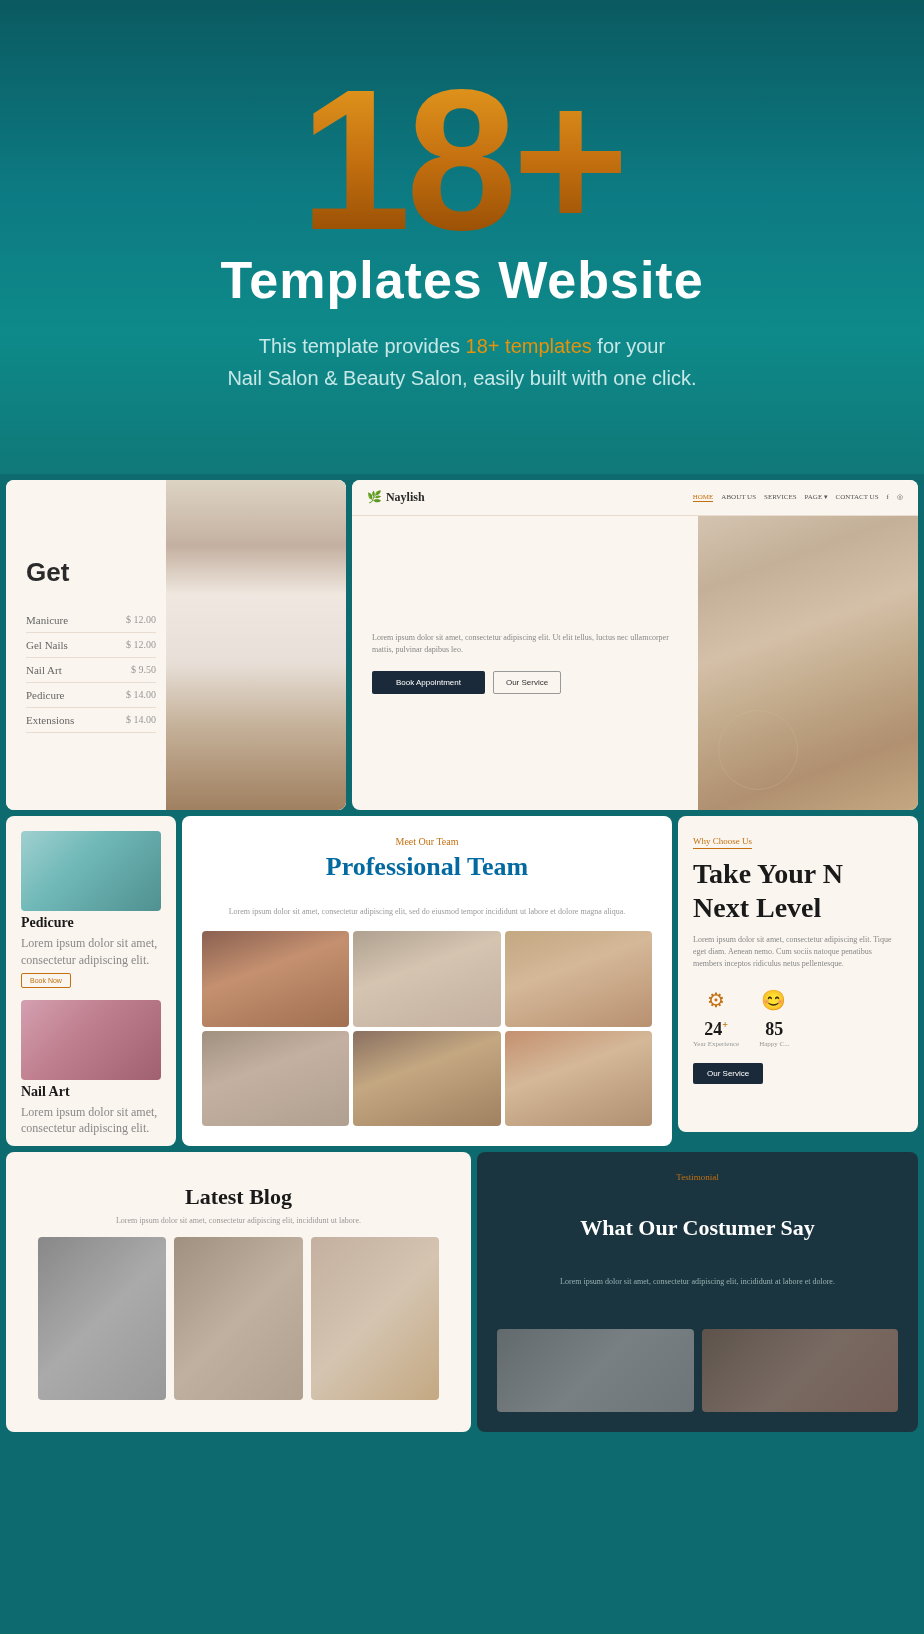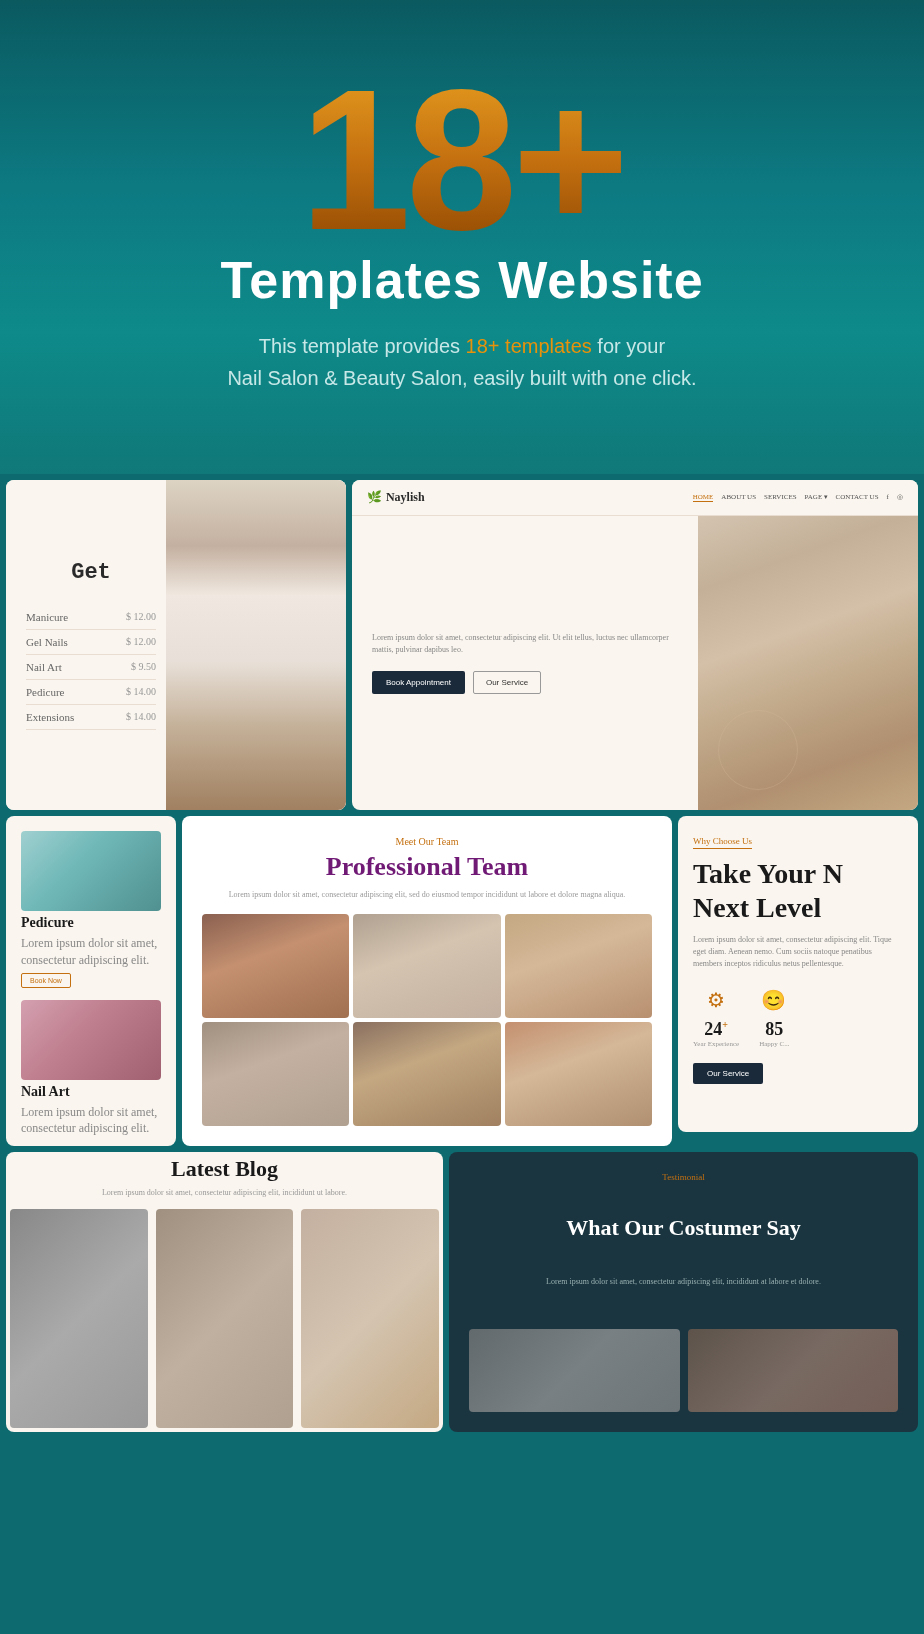--- a/index.html
+++ b/index.html
@@ -98,26 +98,25 @@
 
     .card-r1c1-left {
       flex: 1;
       padding: 20px 10px 20px 20px;
       display: flex;
       flex-direction: column;
       justify-content: center;
     }
 
     .service-title-text {
-      font-size: 22px;
+      font-size: 26px;
       font-weight: bold;
       color: #2a2a2a;
       margin-bottom: 20px;
-      font-family: Liberation Mono, monospace;
-      text-align: center;
+      font-family: Liberation Sans, sans-serif;
     }
 
     .service-list {
       list-style: none;
     }
 
     .service-list li {
       display: flex;
       justify-content: space-between;
       font-size: 11px;
@@ -213,21 +212,21 @@
 
     .naylish-buttons {
       display: flex;
       gap: 8px;
     }
 
     .btn-dark {
       background: #1a2a3a;
       color: #fff;
       font-size: 8px;
-      padding: 6px 14px;
+      padding: 6px 24px;
       border-radius: 2px;
       border: none;
     }
 
     .btn-outline {
       background: transparent;
       color: #333;
       font-size: 8px;
       padding: 6px 12px;
       border: 1px solid #999;
@@ -322,23 +321,23 @@
     .team-section-label {
       font-size: 10px;
       color: #c47010;
       text-align: center;
       margin-bottom: 5px;
     }
 
     .team-heading {
       font-size: 26px;
       font-weight: bold;
-      color: #701a75;
-      text-align: center;
-      margin-bottom: 8px;
+      color: #0369a1;
+      text-align: center;
+      margin-bottom: 25px;
       font-family: Georgia, serif;
     }
 
     .team-body {
       font-size: 8px;
       color: #999;
       text-align: center;
       max-width: 400px;
       margin-bottom: 15px;
     }
@@ -452,21 +451,21 @@
       display: flex;
       gap: 6px;
       padding: 0 6px 6px;
       background: #0d6b70;
     }
 
     .card-r3c1 {
       flex: 1;
       height: 280px;
       background: #faf5ee;
-      padding: 4px;
+      padding: 32px;
       display: flex;
       flex-direction: column;
       align-items: center;
     }
 
     .blog-heading {
       font-size: 22px;
       font-weight: bold;
       color: #1a1a1a;
       text-align: center;

